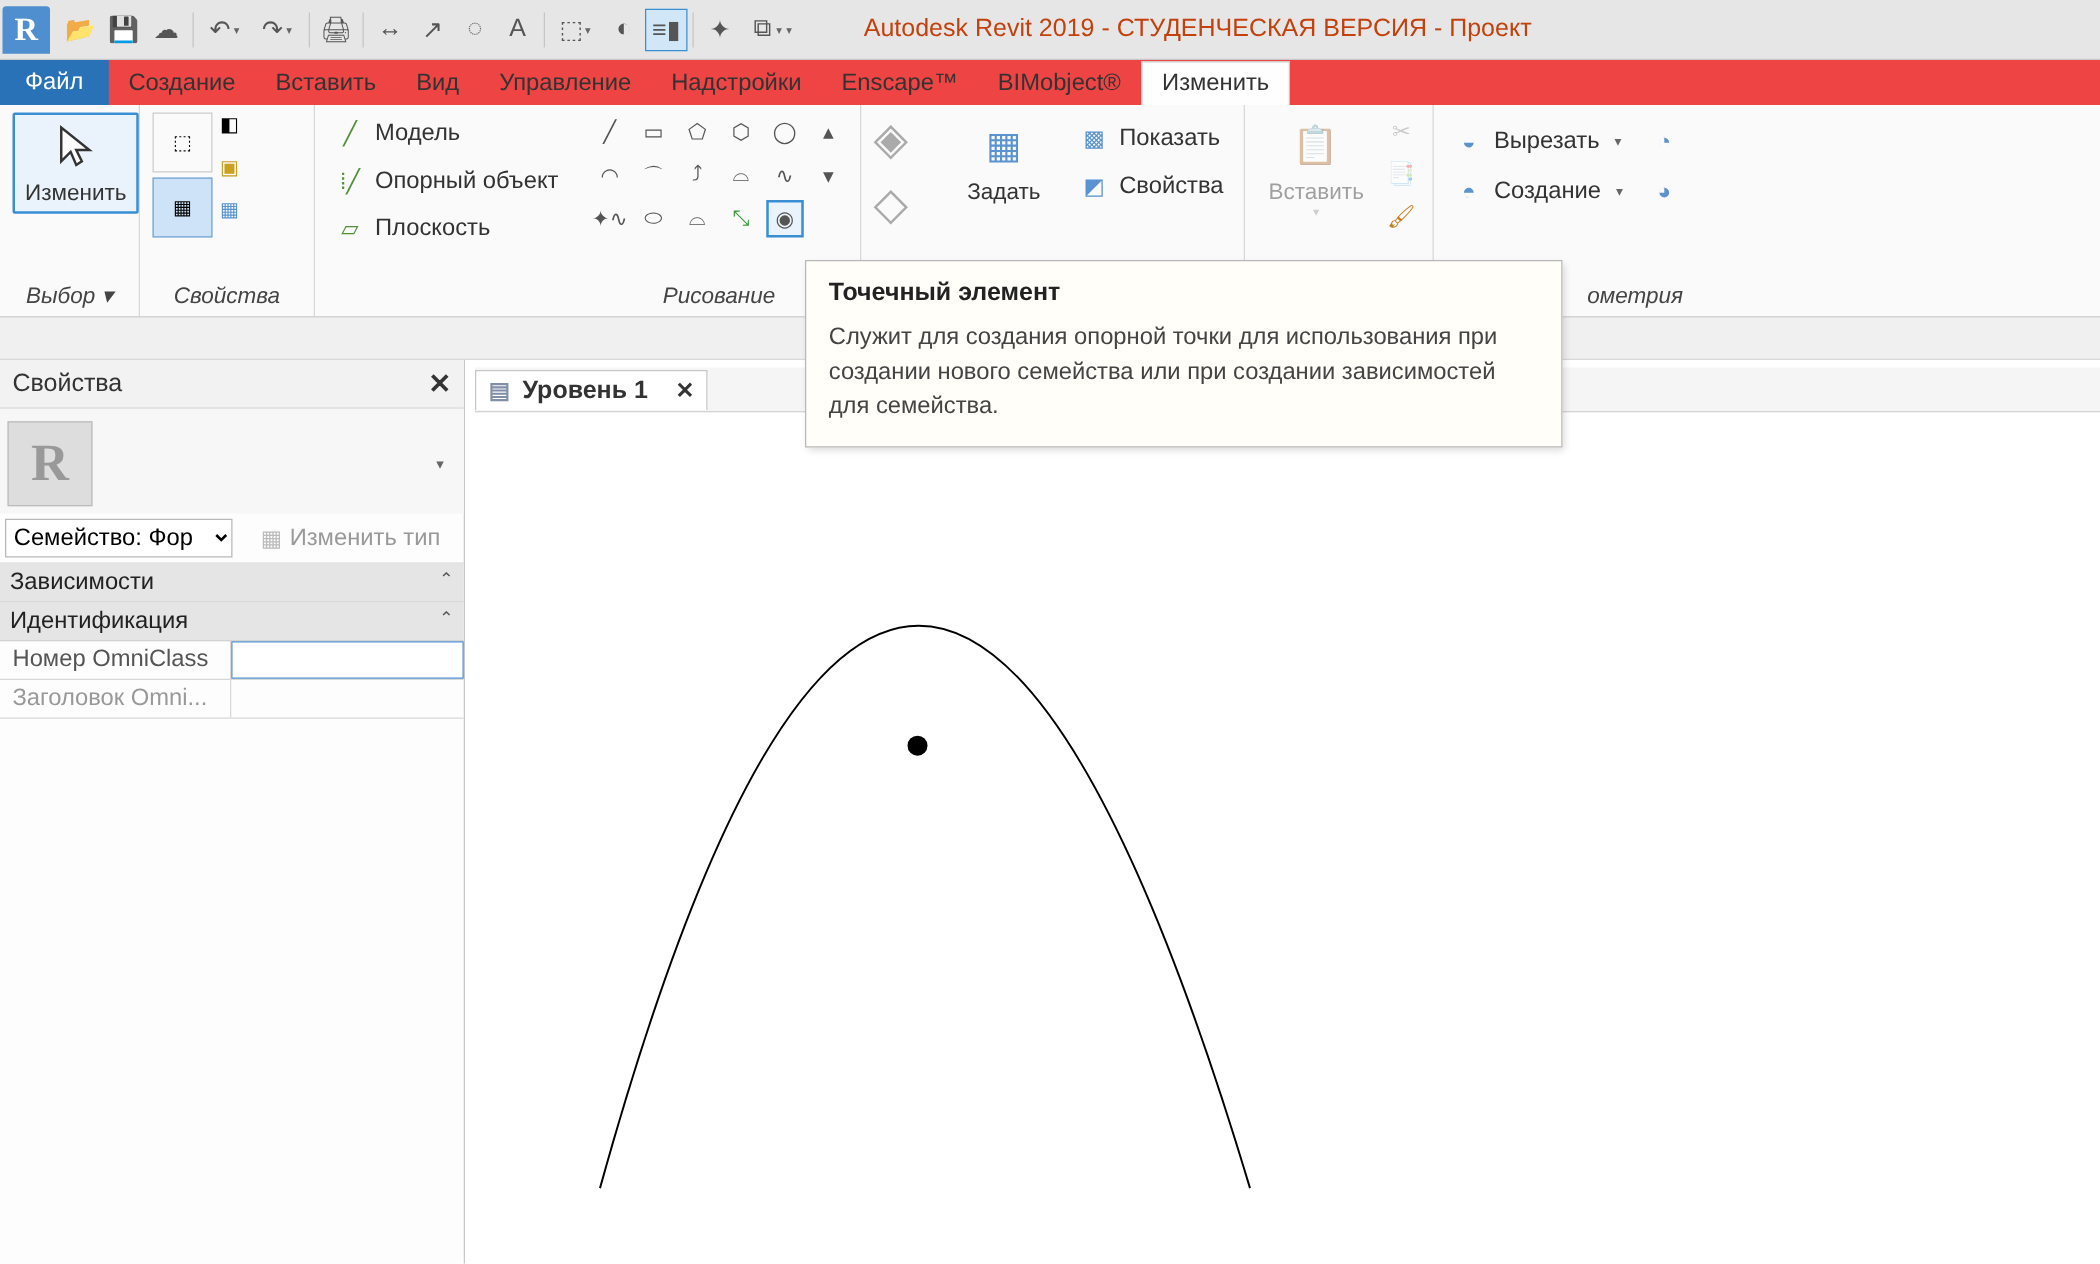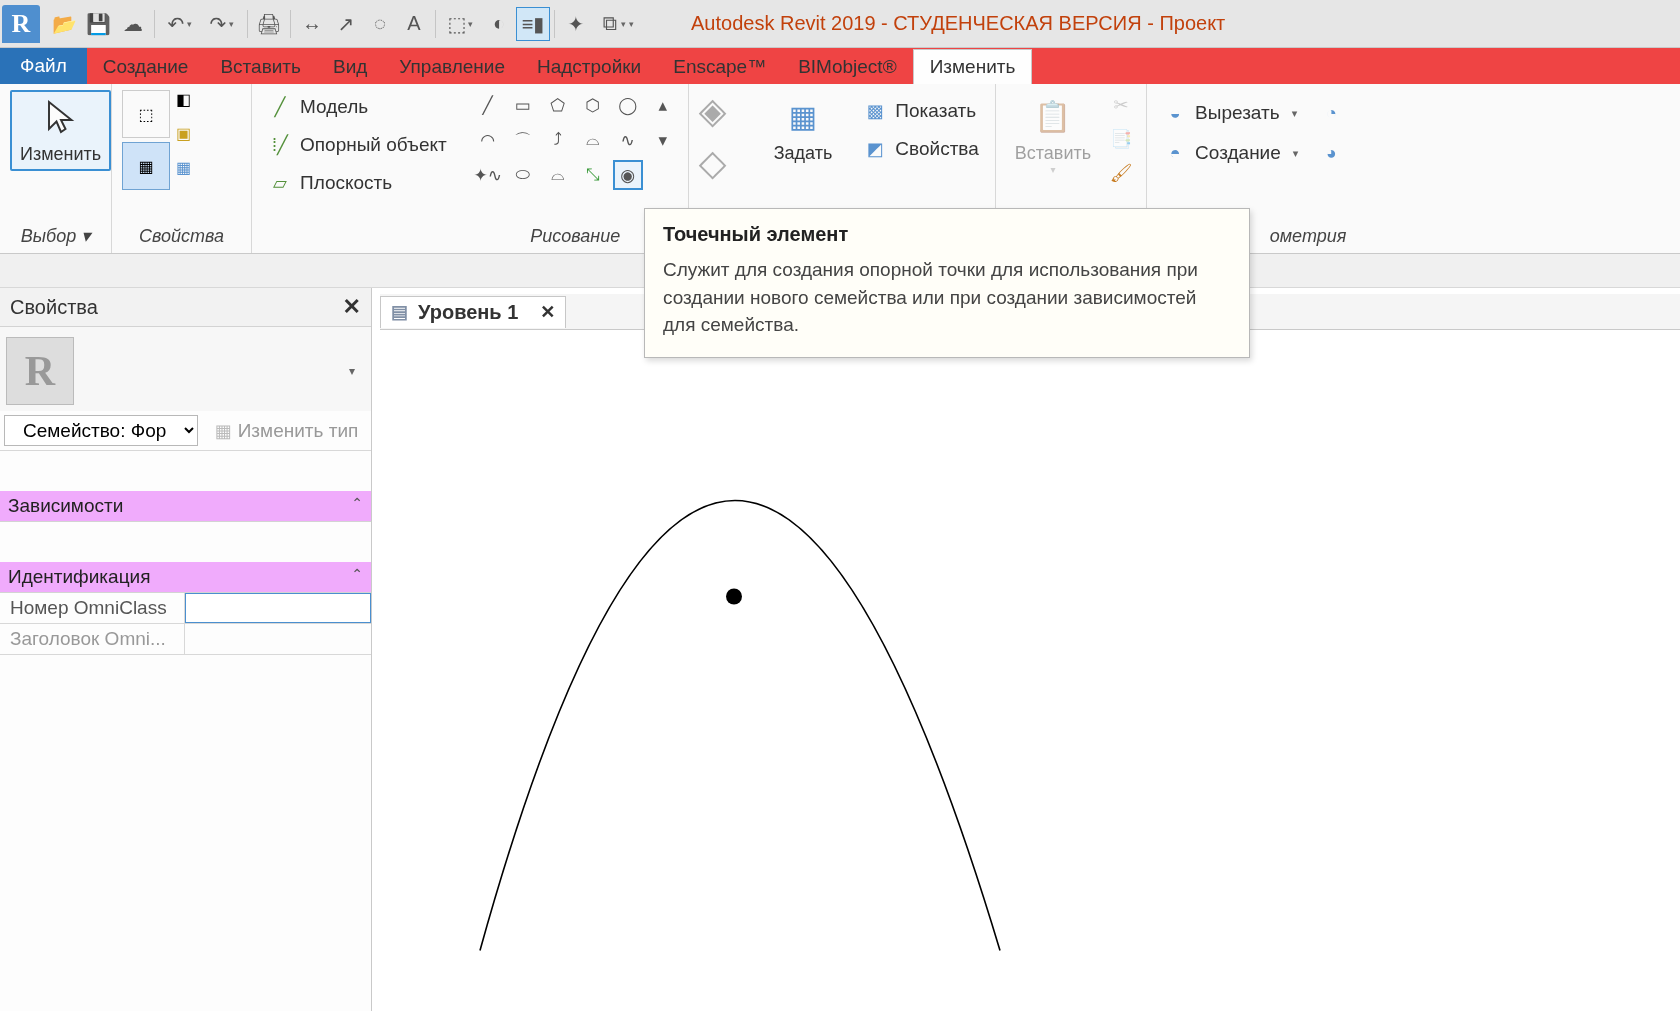--- a/index.html
+++ b/index.html
@@ -51,25 +51,25 @@
 
   .props-panel { width: 372px; background: #fdfdfd; border-right: 1px solid #c9c9c9; display: flex; flex-direction: column; }
   .panel-header { display: flex; justify-content: space-between; align-items: center; padding: 6px 10px; border-bottom: 1px solid #d3d3d3; font-size: 20px; color: #333; background: #f2f2f2; }
   .panel-header .close { font-size: 22px; font-weight: bold; color: #333; cursor: pointer; }
 
   .type-selector { display: flex; padding: 10px 6px 6px 6px; background: #f7f7f7; align-items: center; }
   .type-thumb { width: 68px; height: 68px; background: #ddd; border: 1px solid #bbb; display: flex; align-items: center; justify-content: center; font-size: 42px; color: #999; font-family: Georgia, serif; font-weight: bold; }
   .type-drop { margin-left: auto; font-size: 12px; color: #666; width: 16px; }
 
   .instance-row { display: flex; align-items: center; padding: 4px 4px; border-bottom: 1px solid #d8d8d8; }
-  .instance-row select { flex: 0 0 182px; font-size: 19px; padding: 3px 14px; border: 1px solid #b8b8b8; background: #fff; }
+  .instance-row select { flex: 0 0 182px; font-size: 19px; padding: 3px 2px; border: 1px solid #b8b8b8; background: #fff; }
   .instance-row .edit-type { flex: 1; display: flex; align-items: center; justify-content: center; gap: 6px; font-size: 19px; color: #999; padding-left: 8px; }
   .instance-row .edit-type .ic { color: #bbb; font-size: 18px; }
 
-  .prop-group-header { display: flex; justify-content: space-between; align-items: flex-start; background: #f0abfc; padding: 4px 8px; font-size: 19px; color: #222; border-bottom: 1px solid #d3d3d3; margin-top: 40px; }
+  .prop-group-header { display: flex; justify-content: space-between; align-items: flex-start; background: #e5e5e5; padding: 4px 8px; font-size: 19px; color: #222; border-bottom: 1px solid #d3d3d3; }
   .prop-group-header .chev { font-size: 14px; color: #555; }
   .prop-row { display: flex; border-bottom: 1px solid #d8d8d8; }
   .prop-row .key { flex: 0 0 185px; padding: 4px 10px; font-size: 19px; color: #555; border-right: 1px solid #d8d8d8; overflow: hidden; text-overflow: ellipsis; white-space: nowrap; }
   .prop-row .val { flex: 1; padding: 4px 10px; font-size: 19px; color: #333; }
   .prop-row .val.editing { border: 1px solid #4a8fcf; background: #fff; }
   .prop-row.dim .key, .prop-row.dim .val { color: #999; }
 
   
   .view-tabs { position: absolute; left: 380px; top: 294px; display: flex; align-items: center; height: 36px; border-bottom: 1px solid #c9c9c9; background: #f5f5f5; width: calc(100% - 380px); }
   .view-tabs .vtab { display: flex; align-items: center; gap: 10px; padding: 4px 10px; font-size: 20px; font-weight: 600; color: #333; background: #fff; border: 1px solid #c7c7c7; border-bottom: none; }

